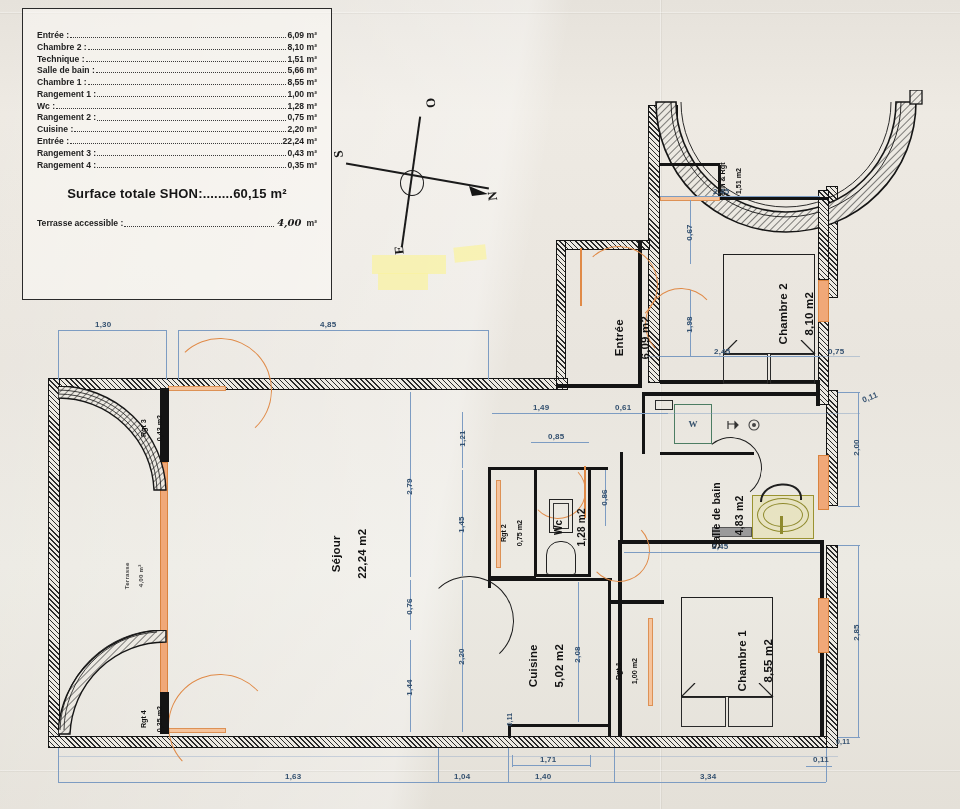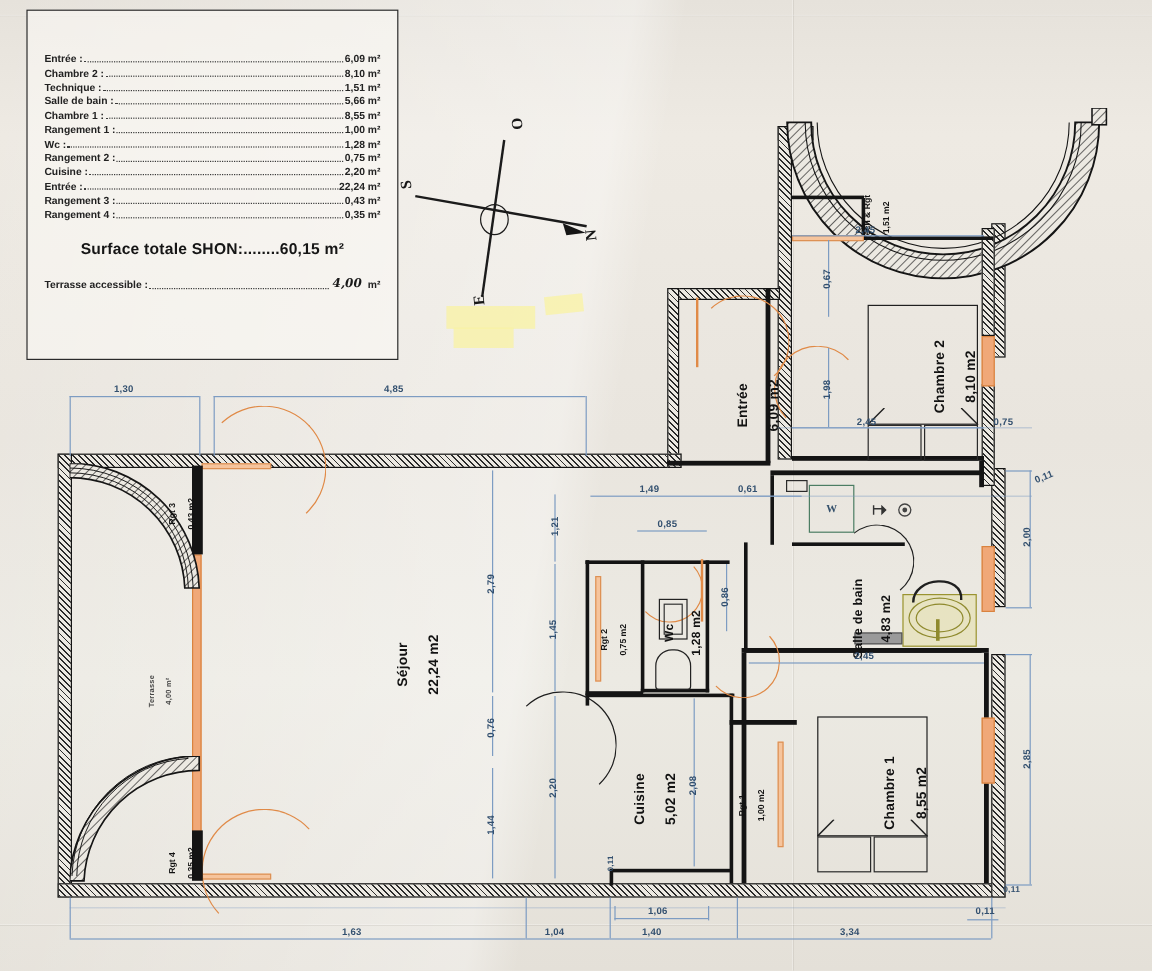--- a/index.html
+++ b/index.html
@@ -25,21 +25,21 @@
   
   #legend{
     position:absolute;left:22px;top:8px;width:310px;height:292px;
     border:1.6px solid #2a2a2a;background:rgba(252,250,246,0.55);
     box-sizing:border-box;padding:8px 14px 0 14px;
   }
   #legend h1{
     margin:4px 0 0 0;font-size:13.5px;font-weight:bold;color:#1b1b1b;
     text-align:center;line-height:1.35;letter-spacing:.1px;
   }
-  .leg-list{margin-top:28px;}
+  .leg-list{margin-top:14px;}
   .leg-row{
     display:flex;align-items:flex-end;font-size:8.6px;font-weight:bold;color:#222;
     line-height:1.0;margin-bottom:3.2px;white-space:nowrap;
   }
   .leg-name{flex:0 0 auto;}
   .leg-dots{
     flex:1 1 auto;margin:0 1px 1.5px 1px;height:6px;
     border-bottom:1.4px dotted #3a3a3a;min-width:8px;
   }
   .leg-val{flex:0 0 auto;text-align:right;}
@@ -460,21 +460,21 @@
     <div class="dim" style="left:614px;top:748px;width:1px;height:34px;"></div>
     <div class="dimtxt" style="left:535px;top:772px;">1,40</div>
 
     <div class="dim" style="left:614px;top:782px;width:212px;height:1px;"></div>
     <div class="dim" style="left:826px;top:748px;width:1px;height:34px;"></div>
     <div class="dimtxt" style="left:700px;top:772px;">3,34</div>
 
     <div class="dim" style="left:512px;top:765px;width:78px;height:1px;"></div>
     <div class="dim" style="left:512px;top:755px;width:1px;height:12px;"></div>
     <div class="dim" style="left:590px;top:755px;width:1px;height:12px;"></div>
-    <div class="dimtxt" style="left:540px;top:755px;">1,06</div>
+    <div class="dimtxt" style="left:540px;top:755px;">1,71</div>
 
     <div class="dimtxt" style="left:813px;top:755px;">0,11</div>
     <div class="dim" style="left:806px;top:766px;width:26px;height:1px;"></div>
 
     <div class="dim" style="left:858px;top:392px;width:1px;height:114px;"></div>
     <div class="dim" style="left:838px;top:392px;width:22px;height:1px;"></div>
     <div class="dim" style="left:838px;top:506px;width:22px;height:1px;"></div>
     <div class="dimtxt v" style="left:848px;top:443px;transform:rotate(-90deg);">2,00</div>
 
     <div class="dim" style="left:858px;top:545px;width:1px;height:192px;"></div>

